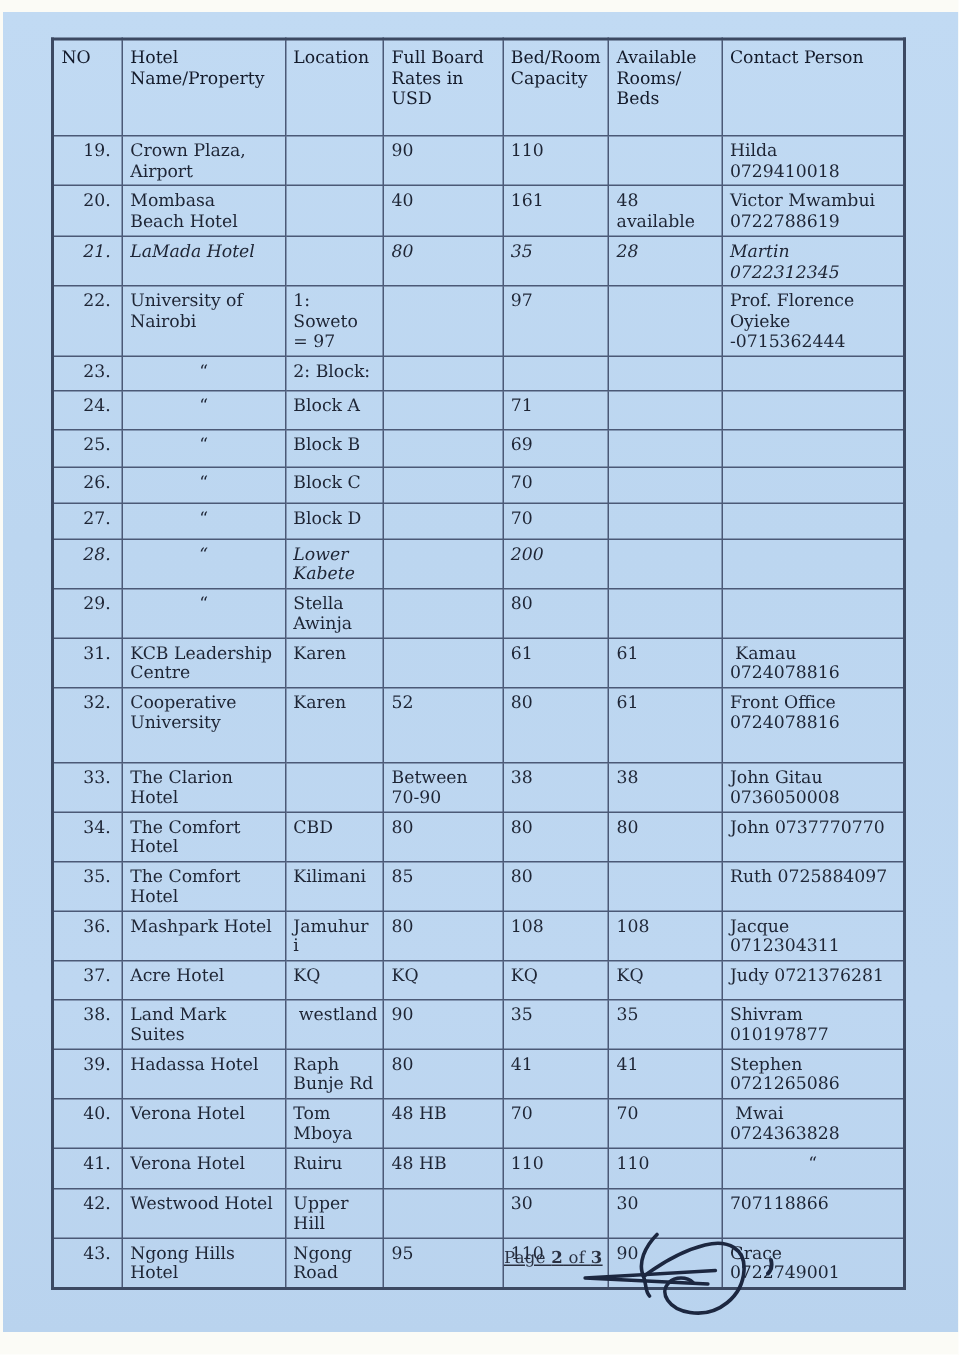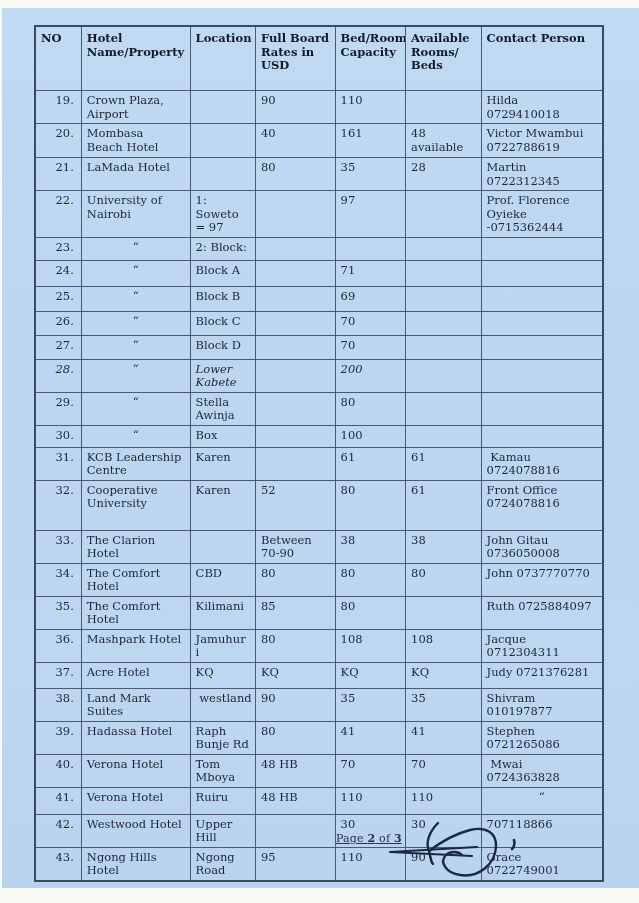--- a/index.html
+++ b/index.html
@@ -21,21 +21,21 @@
     border:1px solid #4b5976;
     vertical-align:top;
     padding:3px 5px 2px 5px;
     font-size:11.5px;line-height:13.5px;
     color:#1e2535;
     white-space:pre-line;
     overflow:hidden;
     font-family:"DejaVu Serif","Liberation Serif",serif;
   }
   th{
-    font-weight:bold;text-align:left;color:#131a2a;
+    font-weight:normal;text-align:left;color:#131a2a;
     height:56px;padding-top:5px;
   }
   td.no-cell{text-align:right;padding-right:7px;}
   td.center{text-align:center;}
   .footer{
     position:absolute;left:334px;top:824px;
     font-size:11px;color:#2a3142;letter-spacing:.2px;
     white-space:nowrap;
     text-decoration:underline;
   }
@@ -92,21 +92,21 @@
             <td>Mombasa
 Beach Hotel</td>
             <td></td>
             <td>40</td>
             <td>161</td>
             <td>48
 available</td>
             <td>Victor Mwambui
 0722788619</td>
           </tr>
-          <tr style="height: 23px;">
+          <tr style="height: 23px; font-style: italic;">
             <td class="no-cell">21.</td>
             <td>LaMada Hotel</td>
             <td></td>
             <td>80</td>
             <td>35</td>
             <td>28</td>
             <td>Martin 0722312345</td>
           </tr>
           <tr style="height: 35px;">
             <td class="no-cell">22.</td>
@@ -175,29 +175,20 @@
             <td></td>
             <td></td>
           </tr>
           <tr style="height: 25px; margin-left: 48px;">
             <td class="no-cell">29.</td>
             <td class="center">“</td>
             <td>Stella
 Awinja</td>
             <td></td>
             <td>80</td>
-            <td></td>
-            <td></td>
-          </tr>
-          <tr style="height: 22px;">
-            <td class="no-cell">30.</td>
-            <td class="center">“</td>
-            <td>Box</td>
-            <td></td>
-            <td>100</td>
             <td></td>
             <td></td>
           </tr>
           <tr style="height: 28px; padding-left: 20px;">
             <td class="no-cell">31.</td>
             <td>KCB Leadership
 Centre</td>
             <td>Karen</td>
             <td></td>
             <td>61</td>

